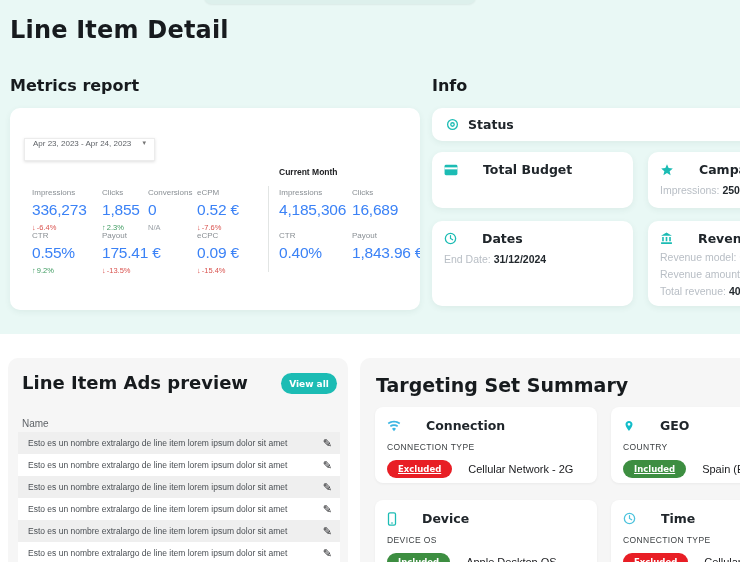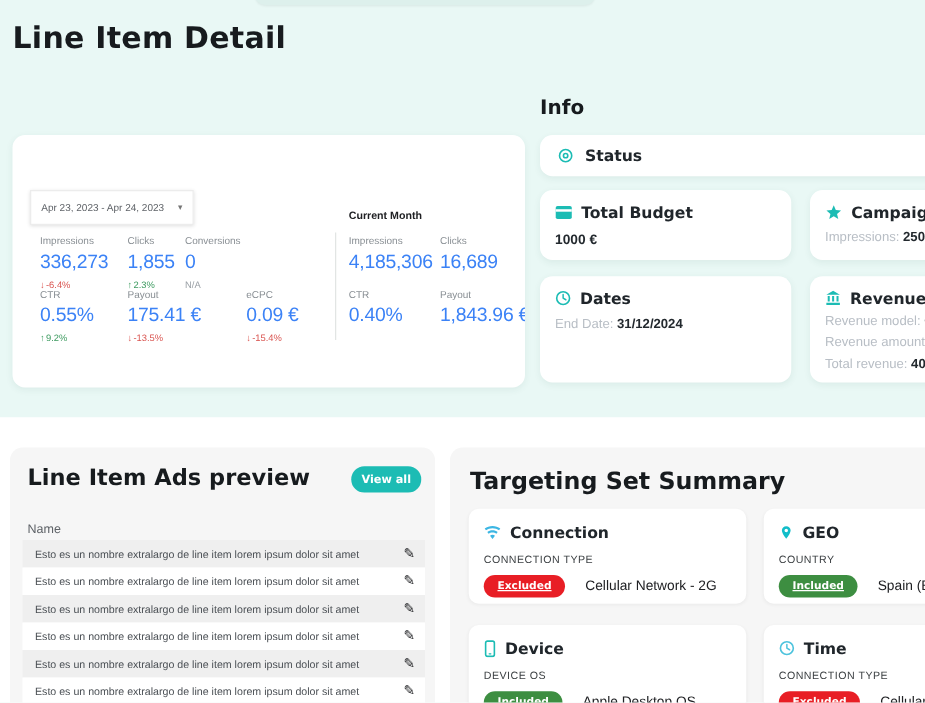--- a/index.html
+++ b/index.html
@@ -16,40 +16,40 @@
     background:#ddf0ec;box-shadow:0 1px 2px rgba(0,0,0,0.06);}
   .page-title{position:absolute;left:10px;top:16px;margin:0;font-size:24px;font-weight:700;color:#171b1e;letter-spacing:.2px;}
   .sec-title{position:absolute;margin:0;font-size:16px;font-weight:700;color:#171b1e;}
   .metrics-sec-title{left:10px;top:76px;}
   .info-sec-title{left:432px;top:76px;}
 
   .card-white{background:#fff;border-radius:10px;box-shadow:0 2px 6px rgba(40,80,75,0.07);}
 
   
   .metrics-card{position:absolute;left:10px;top:108px;width:410px;height:202px;overflow:hidden;}
-  .date-select{position:absolute;left:14px;top:44px;width:131px;height:23px;background:#fff;
-    border:1px solid #ececec;box-shadow:0 1px 3px rgba(0,0,0,0.13);display:flex;align-items:center;
-    padding:13px 8px;box-sizing:border-box;font-size:8px;color:#5f6368;}
+  .date-select{position:absolute;left:14px;top:30px;width:131px;height:23px;background:#fff;
+    border:1px solid #ececec;box-shadow:0 1px 3px rgba(0,0,0,0.13);display:flex;
+    padding:0 8px;box-sizing:border-box;font-size:8px;color:#5f6368;}
   .date-caret{margin-left:auto;font-size:7px;color:#757575;}
   .stat{position:absolute;white-space:nowrap;}
   .r0{top:80px;} .r1{top:123px;}
   .c0{left:22px;} .c1{left:92px;} .c2{left:138px;} .c3{left:187px;}
   .ca{left:269px;} .cb{left:342px;}
   .s-label{font-size:8px;color:#898f94;margin-bottom:4px;}
   .s-value{font-size:15.5px;color:#3b82f6;letter-spacing:-0.2px;}
   .s-delta{font-size:7.5px;margin-top:4px;}
   .s-delta.down{color:#d9534f;} .s-delta.up{color:#3c9a5f;} .s-delta.na{color:#9aa0a6;}
   .s-delta .arr{margin-right:1px;}
   .vdiv{position:absolute;left:258px;top:78px;width:1px;height:86px;background:#e2e5e4;}
   .cm-label{position:absolute;left:269px;top:59px;font-size:8.5px;font-weight:bold;color:#202124;}
 
   
   .status-card{position:absolute;left:432px;top:108px;width:560px;height:33px;display:flex;align-items:center;
     gap:9px;padding:0 14px;box-sizing:border-box;}
-  .ic-title{display:flex;align-items:center;gap:7px;font-size:12.5px;font-weight:700;color:#20262b;}
+  .ic-title{display:flex;align-items:center;gap:25px;font-size:12.5px;font-weight:700;color:#20262b;}
   .info-card{position:absolute;padding:10px 12px;box-sizing:border-box;overflow:hidden;}
   .card-tb{left:432px;top:152px;width:201px;height:56px;}
   .card-cg{left:648px;top:152px;width:230px;height:56px;}
   .card-dt{left:432px;top:221px;width:201px;height:85px;}
   .card-rv{left:648px;top:221px;width:230px;height:85px;}
   .ic-line{font-size:10.5px;color:#b8bec5;margin-top:7px;white-space:nowrap;}
   .ic-line b{color:#23292e;font-weight:bold;}
   .card-rv .ic-line{margin-top:5px;}
   .tb-value{font-size:11px;font-weight:bold;color:#23292e;margin-top:9px;}
 
@@ -81,20 +81,21 @@
   svg{display:block;}
 </style>
 </head>
 <body>
 
 <div class="top-section">
   <div class="top-tab"></div>
 
   <h1 class="page-title hfont">Line Item Detail</h1>
 
+  <h2 class="sec-title metrics-sec-title hfont">Metrics report</h2>
   <h2 class="sec-title info-sec-title hfont">Info</h2>
 
   <div class="metrics-card card-white">
     <div class="date-select">
       <span>Apr 23, 2023 - Apr 24, 2023</span>
       <span class="date-caret">▾</span>
     </div>
 
     <div class="stat r0 c0">
       <div class="s-label">Impressions</div>
@@ -103,20 +104,25 @@
     </div>
     <div class="stat r0 c1">
       <div class="s-label">Clicks</div>
       <div class="s-value">1,855</div>
       <div class="s-delta up"><span class="arr">↑</span><span>2.3%</span></div>
     </div>
     <div class="stat r0 c2">
       <div class="s-label">Conversions</div>
       <div class="s-value">0</div>
       <div class="s-delta na"><span>N/A</span></div>
+    </div>
+    <div class="stat r0 c3">
+      <div class="s-label">eCPM</div>
+      <div class="s-value">0.52 €</div>
+      <div class="s-delta down"><span class="arr">↓</span><span>-7.6%</span></div>
     </div>
     <div class="stat r1 c0">
       <div class="s-label">CTR</div>
       <div class="s-value">0.55%</div>
       <div class="s-delta up"><span class="arr">↑</span><span>9.2%</span></div>
     </div>
     <div class="stat r1 c1">
       <div class="s-label">Payout</div>
       <div class="s-value">175.41 €</div>
       <div class="s-delta down"><span class="arr">↓</span><span>-13.5%</span></div>
@@ -157,21 +163,20 @@
   </div>
 
   <div class="info-card card-white card-tb">
     <div class="ic-title hfont">
       <svg width="14" height="12" viewBox="0 0 24 20">
         <rect x="1" y="1" width="22" height="18" rx="2.5" fill="#1cbcb4"></rect>
         <rect x="1" y="5.5" width="22" height="3.4" fill="#ffffff"></rect>
       </svg>
       <span>Total Budget</span>
     </div>
-    <div class="tb-value">1000 €</div>
   </div>
 
   <div class="info-card card-white card-cg">
     <div class="ic-title hfont">
       <svg width="14" height="14" viewBox="0 0 24 24">
         <path d="M12 17.27L18.18 21l-1.64-7.03L22 9.24l-7.19-.61L12 2 9.19 8.63 2 9.24l5.46 4.73L5.82 21z" fill="#1cbcb4"></path>
       </svg>
       <span>Campaign goal</span>
     </div>
     <div class="ic-line"><span>Impressions: </span><b>250.000.000</b></div>

